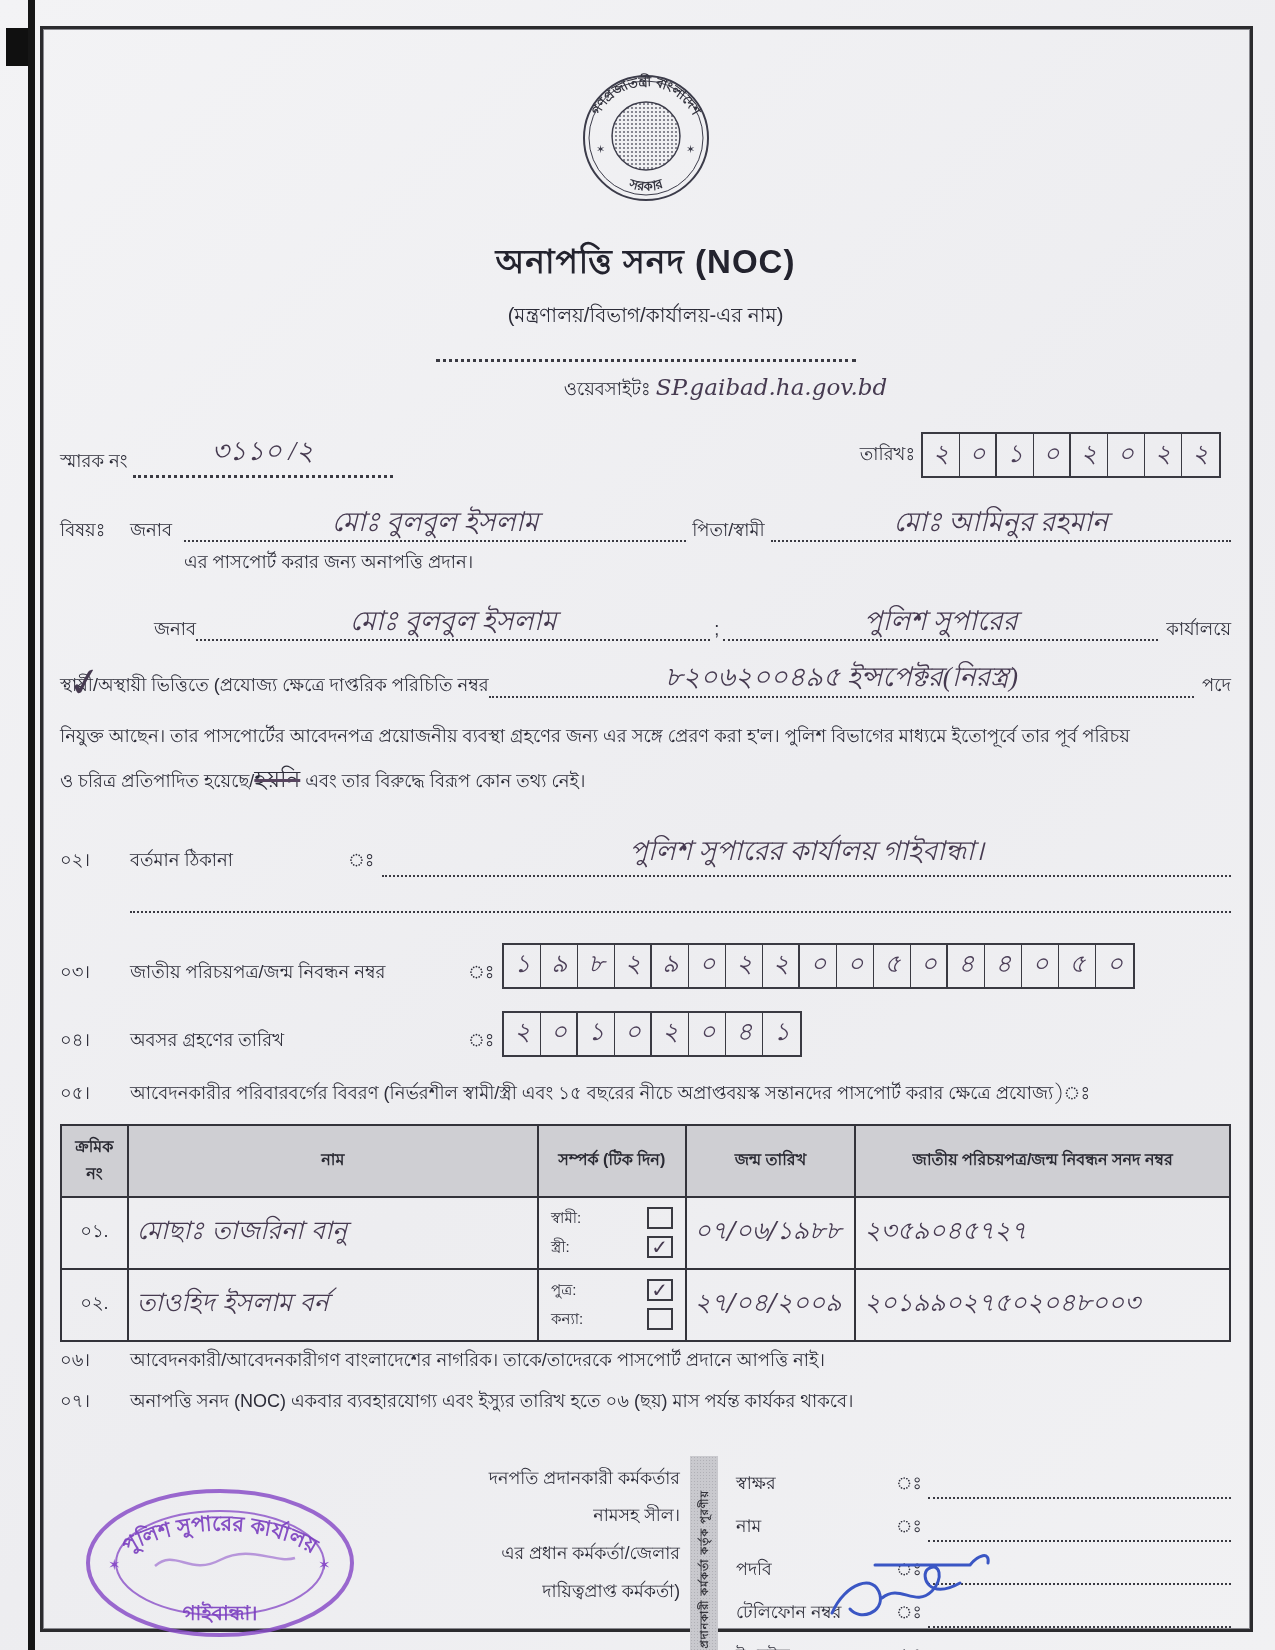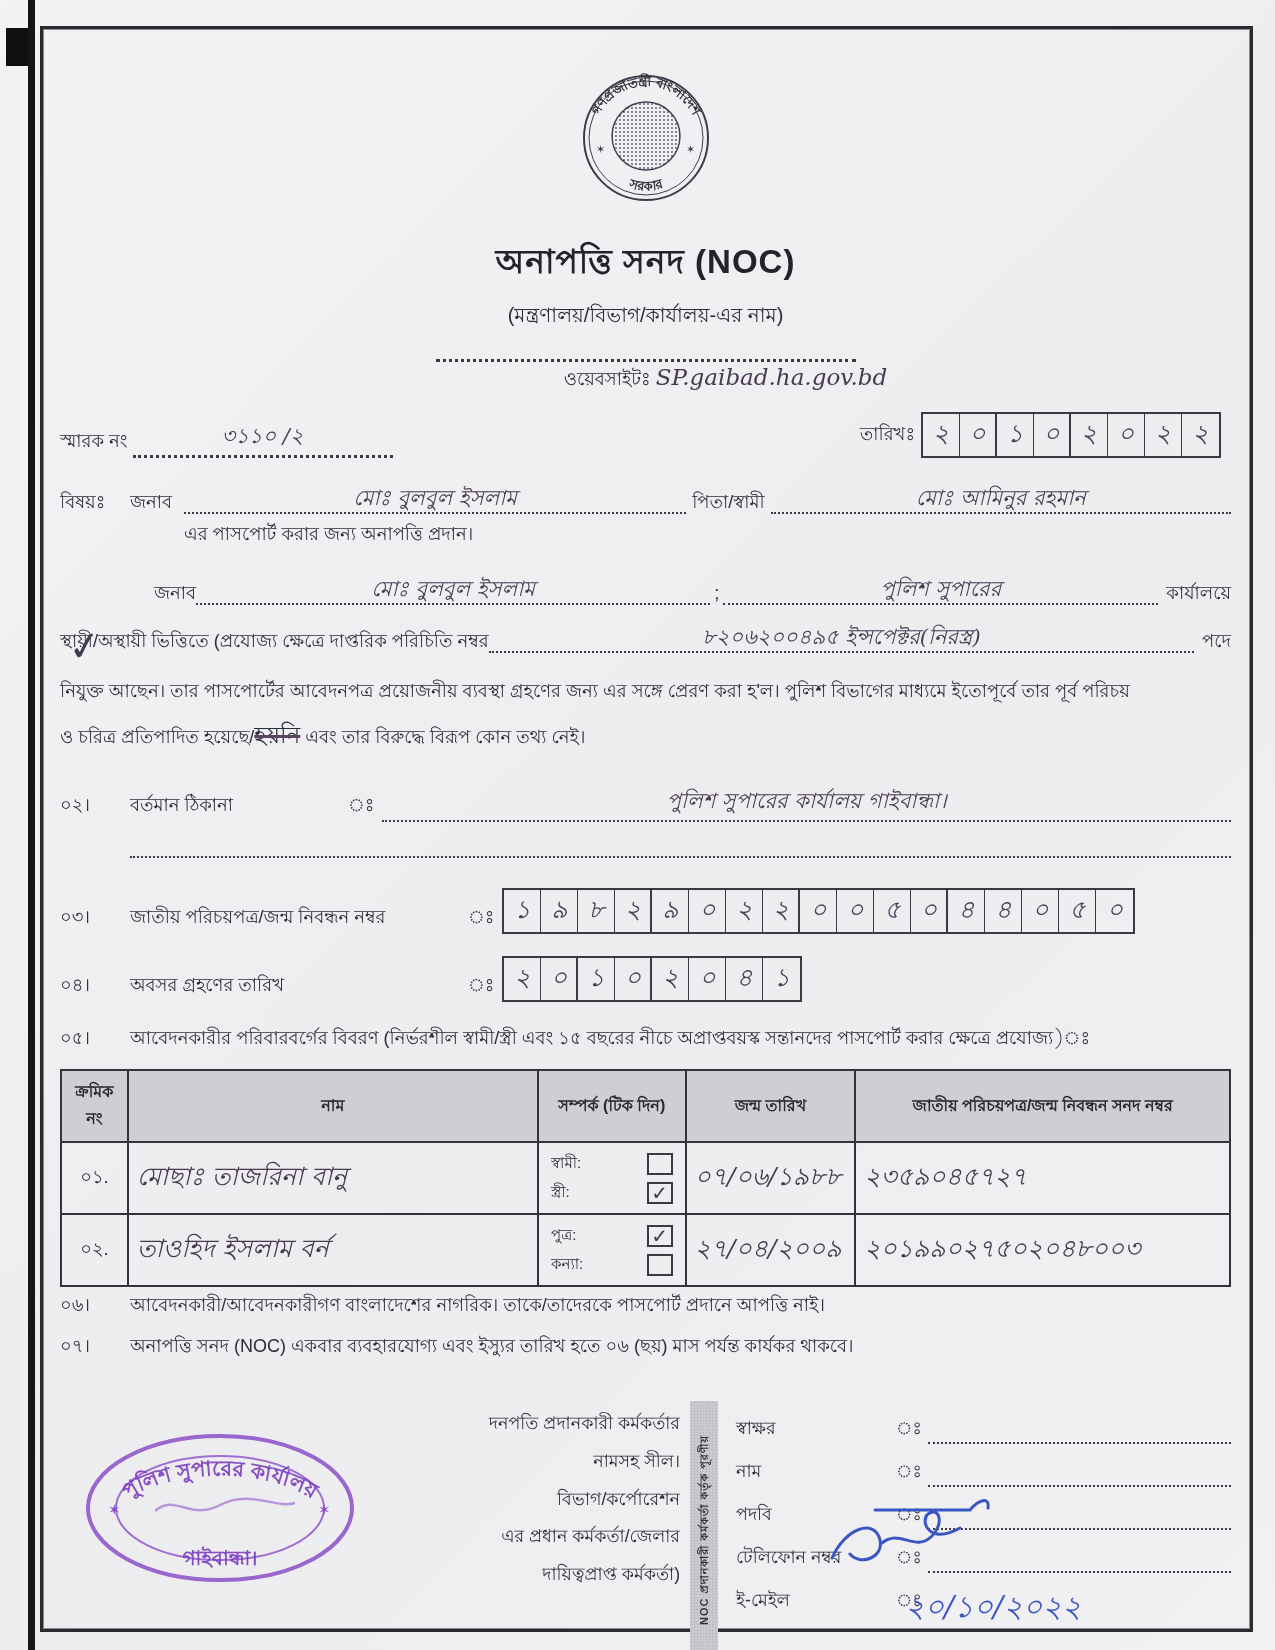--- a/index.html
+++ b/index.html
@@ -23,26 +23,26 @@
     pointer-events:none;
   }
   .content { position:absolute; left:60px; top:40px; right:44px; bottom:30px; }
 
   
   .seal-wrap { text-align:center; margin-top:18px; }
   .title { text-align:center; font-size:33px; font-weight:bold; letter-spacing:1px; margin-top:14px; color:#23232e; }
   .subtitle { text-align:center; font-size:20px; margin-top:8px; color:#2c2c38; }
   .dotline-center { width:420px; margin:26px auto 0; border-bottom:3px dotted #3a3a42; height:1px; }
 
-  .website-row { margin-top:2px; text-align:center; font-size:18px; padding-left:160px; }
+  .website-row { margin-top:12px; text-align:center; font-size:18px; padding-left:160px; }
   .hw { font-family:"DejaVu Serif", serif; font-style:italic; color:#463a50; }
-  .hw-lg { font-size:21px; }
+  .hw-lg { font-size:27px;font-family:Liberation Serif, serif; }
   .hw-md { font-size:23px; }
 
-  .memo-row { display:flex; justify-content:space-between; align-items:flex-end; margin-top:16px;gap:32px; }
+  .memo-row { display:flex; justify-content:space-between; align-items:flex-end; margin-top:24px;gap:32px; }
   .memo-left { font-size:18px; display:flex; align-items:flex-end; }
   .memo-dots { display:inline-block; width:260px; border-bottom:3px dotted #3a3a42; text-align:center; }
   .date-right { display:flex; align-items:center; gap:6px; font-size:18px; margin-right:10px; }
 
   .boxrow { display:inline-flex; border:2px solid #3a3a42; }
   .boxrow .cell {
     width:37px; height:42px; border-right:1px solid #3a3a42;
     display:flex; align-items:center; justify-content:center;
     font-family:"DejaVu Serif", serif; font-style:italic; font-size:25px; color:#4c3f58;
   }
@@ -327,21 +327,20 @@
           <text x="150" y="152" font-size="20" fill="#7b3fc0" font-weight="bold" text-anchor="middle" opacity="0.9">গাইবান্ধা।</text>
           <text x="38" y="102" font-size="15" fill="#8a4fc8">✶</text>
           <text x="248" y="102" font-size="15" fill="#8a4fc8">✶</text>
           <path d="M 85,98 C 105,80 120,108 150,92 S 205,96 225,90" fill="none" stroke="#8a4fc8" stroke-width="2.5" opacity="0.55"></path>
         </svg>
       </div>
 
       <div class="sig-left-col">
         <div>দনপতি প্রদানকারী কর্মকর্তার</div>
         <div>নামসহ সীল।</div>
-        <div>বিভাগ/কর্পোরেশন</div>
         <div>এর প্রধান কর্মকর্তা/জেলার</div>
         <div>দায়িত্বপ্রাপ্ত কর্মকর্তা)</div>
       </div>
 
       <div class="noc-band">
         <span>NOC প্রদানকারী কর্মকর্তা কর্তৃক পূরণীয়</span>
       </div>
 
       <div class="sig-rows">
         <div class="sig-row">

